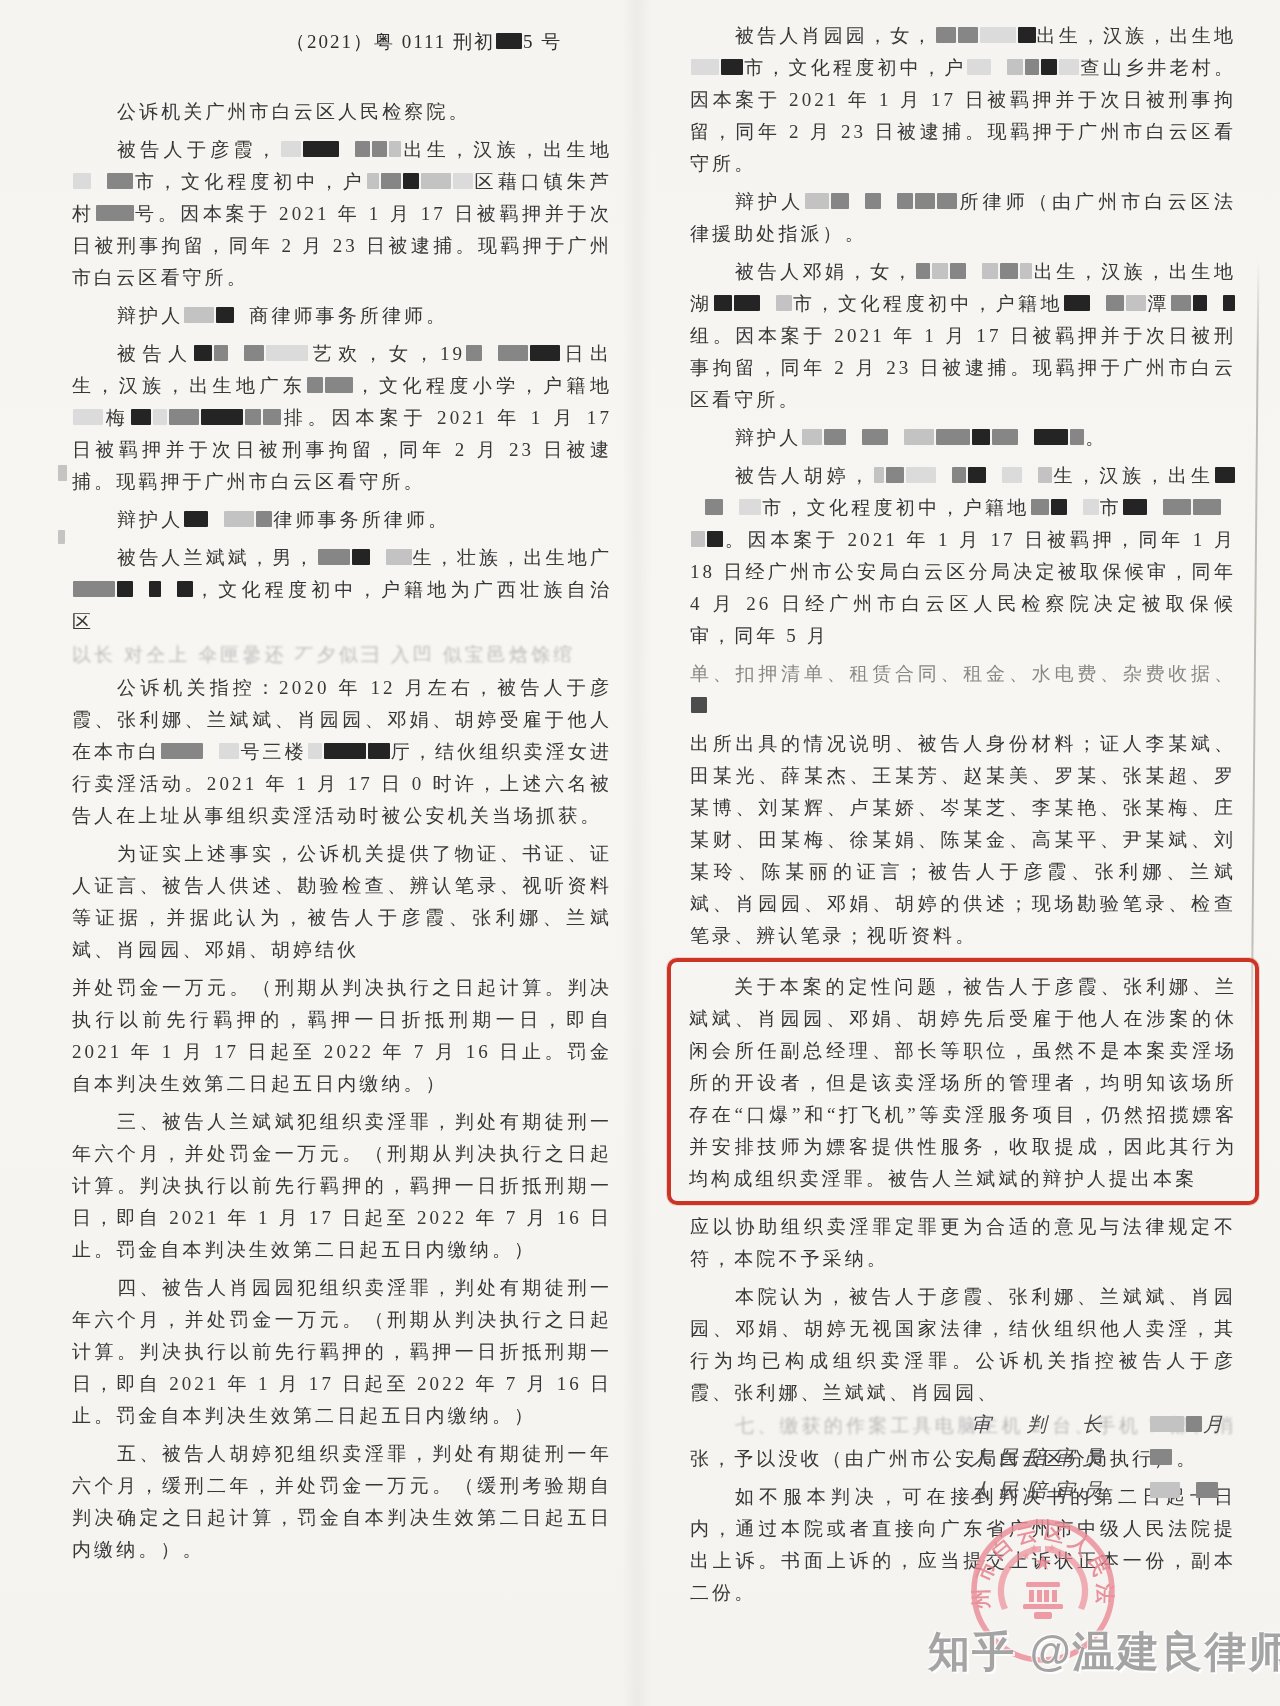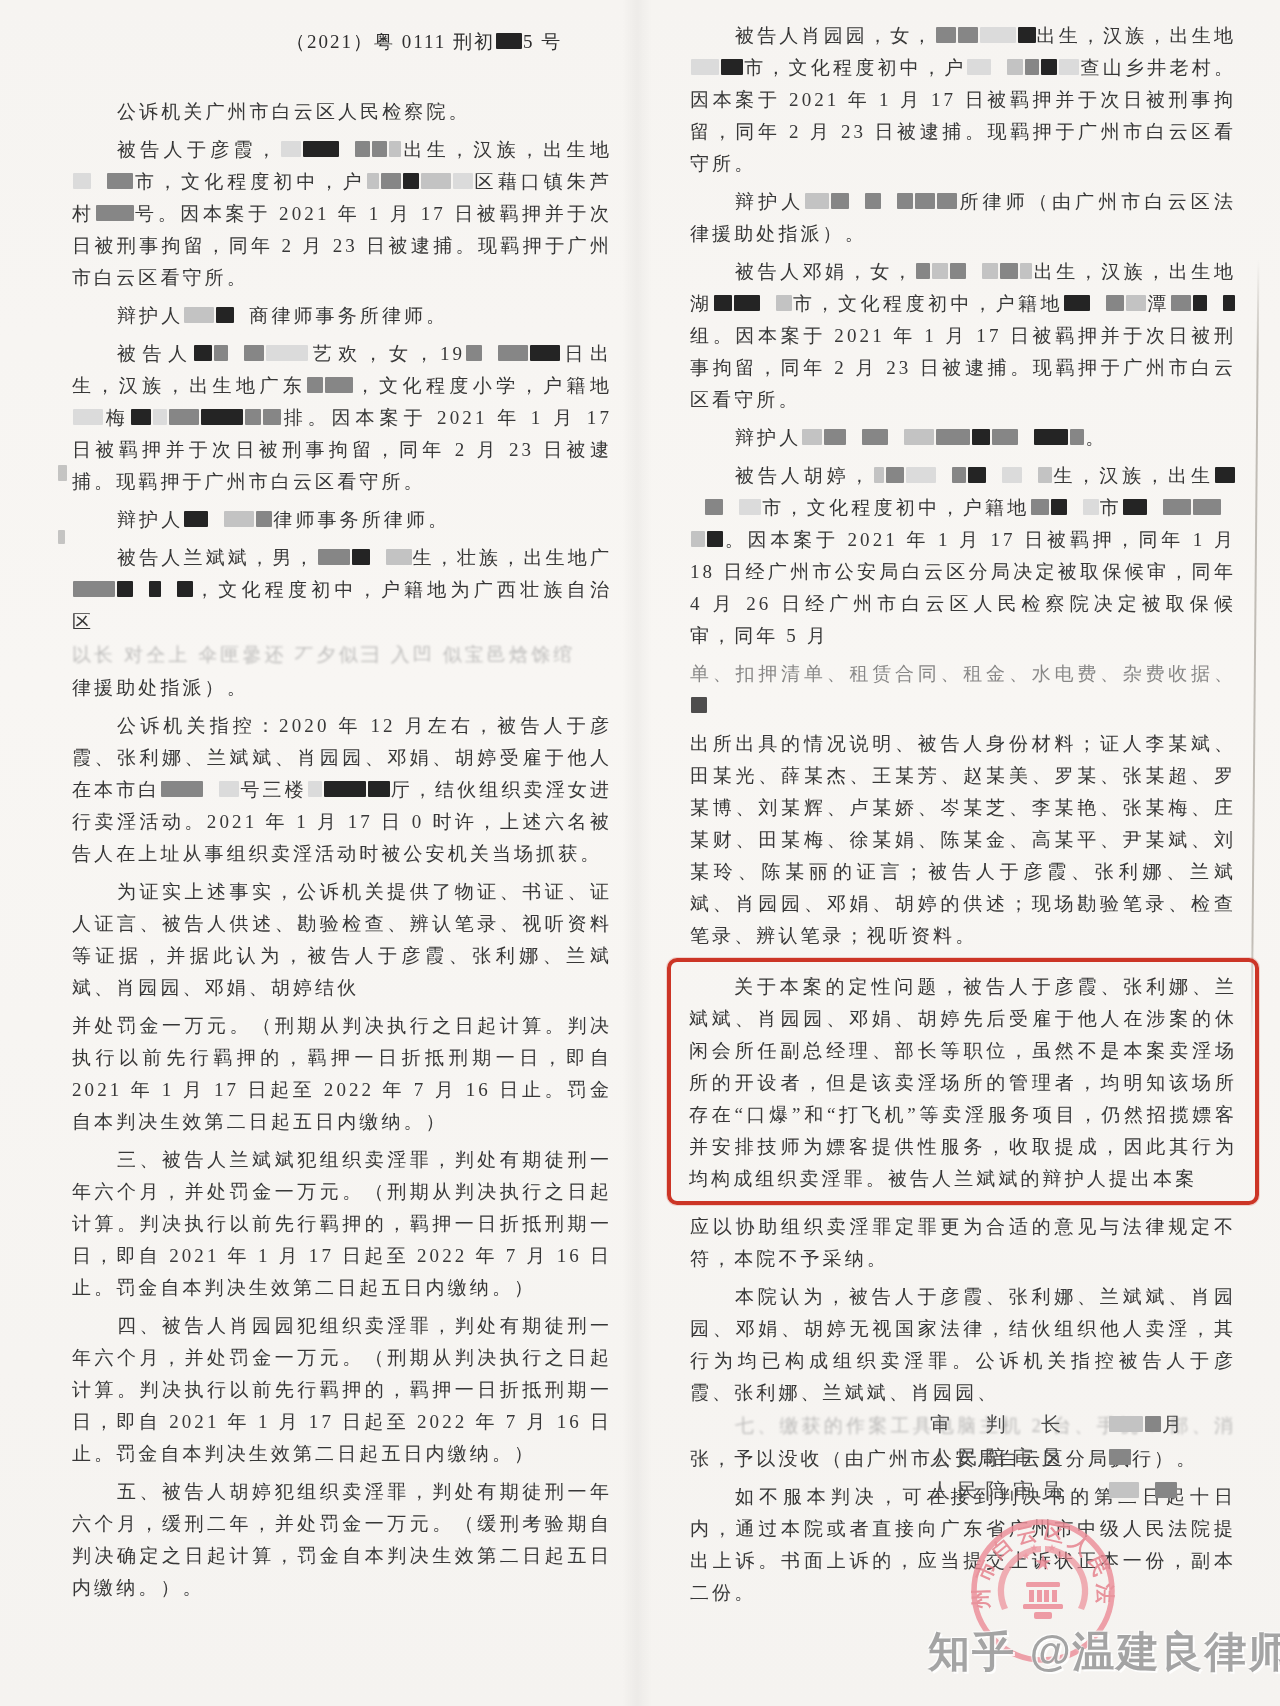--- a/index.html
+++ b/index.html
@@ -37,22 +37,22 @@
   .tn-xl{background:#dbdbdb;}
   .sp{display:inline-block;width:14px;}
   .ghost{color:#8d8d8d;filter:blur(1.1px);opacity:.55;height:22px;line-height:22px;overflow:hidden;}
   .ghost-mild{color:#6c6c6c;filter:blur(.5px);opacity:.8;}
   .redbox{
     border:4px solid #cc3526;border-radius:10px;
     padding:3px 12px 0;margin:5px -17px 3px;
     box-shadow:0 0 0 1px rgba(204,53,38,.18);
   }
   .sig-block{
-    position:absolute;left:930px;top:1408px;color:#4a4a4a;
-    font-size:20px;line-height:33px;letter-spacing:1px;
+    position:absolute;left:971px;top:1408px;color:#4a4a4a;
+    font-size:20px;line-height:33px;letter-spacing:1px;font-style:italic;
   }
   .sig-row{white-space:nowrap;}
   .sig-label{display:inline-block;width:132px;text-align:justify;text-align-last:justify;}
   .sig-gap{display:inline-block;width:46px;}
   .seal{position:absolute;left:968px;top:1516px;opacity:.9;}
   .watermark{
     position:absolute;left:928px;top:1624px;
     font-family:"Liberation Sans","DejaVu Sans",sans-serif;
     font-size:42px;font-weight:600;letter-spacing:2px;white-space:nowrap;
     color:rgba(148,148,148,.85);
@@ -69,21 +69,20 @@
 
   <div class="col col-left" id="col-left">
       <p class="caseno">（2021）粤 0111 刑初<span class="redact tn-d" style="width: 26px;"></span>5 号</p>
       <p class="indent ">公诉机关广州市白云区人民检察院。</p>
       <p class="indent ">被告人于彦霞，<span class="redact tn-xl" style="width: 20px;"></span><span class="redact tn-d" style="width: 36px;"></span><span class="sp"></span><span class="redact tn-m" style="width: 15px;"></span><span class="redact tn-m" style="width: 15px;"></span><span class="redact tn-l" style="width: 12px;"></span>出生，汉族，出生地<span class="redact tn-xl" style="width: 18px;"></span><span class="sp"></span><span class="redact tn-m" style="width: 26px;"></span>市，文化程度初中，户<span class="redact tn-l" style="width: 12px;"></span><span class="redact tn-m" style="width: 20px;"></span><span class="redact tn-d" style="width: 16px;"></span><span class="redact tn-l" style="width: 30px;"></span><span class="redact tn-xl" style="width: 20px;"></span>区藉口镇朱芦村<span class="redact tn-m" style="width: 38px;"></span>号。因本案于 2021 年 1 月 17 日被羁押并于次日被刑事拘留，同年 2 月 23 日被逮捕。现羁押于广州市白云区看守所。</p>
       <p class="indent ">辩护人<span class="redact tn-l" style="width: 30px;"></span><span class="redact tn-d" style="width: 18px;"></span><span class="sp"></span>商律师事务所律师。</p>
       <p class="indent ">被告人<span class="redact tn-d" style="width: 18px;"></span><span class="redact tn-m" style="width: 14px;"></span><span class="sp"></span><span class="redact tn-m" style="width: 20px;"></span><span class="redact tn-xl" style="width: 42px;"></span>艺欢，女，19<span class="redact tn-m" style="width: 16px;"></span><span class="sp"></span><span class="redact tn-m" style="width: 30px;"></span><span class="redact tn-d" style="width: 30px;"></span>日出生，汉族，出生地广东<span class="redact tn-m" style="width: 16px;"></span><span class="redact tn-m" style="width: 28px;"></span>，文化程度小学，户籍地<span class="redact tn-xl" style="width: 30px;"></span>梅<span class="redact tn-d" style="width: 20px;"></span><span class="redact tn-xl" style="width: 14px;"></span><span class="redact tn-m" style="width: 30px;"></span><span class="redact tn-d" style="width: 42px;"></span><span class="redact tn-m" style="width: 16px;"></span><span class="redact tn-m" style="width: 18px;"></span>排。因本案于 2021 年 1 月 17 日被羁押并于次日被刑事拘留，同年 2 月 23 日被逮捕。现羁押于广州市白云区看守所。</p>
       <p class="indent ">辩护人<span class="redact tn-d" style="width: 24px;"></span><span class="sp"></span><span class="redact tn-l" style="width: 30px;"></span><span class="redact tn-m" style="width: 16px;"></span>律师事务所律师。</p>
       <p class="indent ">被告人兰斌斌，男，<span class="redact tn-m" style="width: 32px;"></span><span class="redact tn-d" style="width: 18px;"></span><span class="sp"></span><span class="redact tn-l" style="width: 26px;"></span>生，壮族，出生地广<span class="redact tn-m" style="width: 42px;"></span><span class="redact tn-d" style="width: 16px;"></span><span class="sp"></span><span class="redact tn-d" style="width: 12px;"></span><span class="sp"></span><span class="redact tn-d" style="width: 16px;"></span>，文化程度初中，户籍地为广西壮族自治区</p>
       <p class="ghost">以长 对仝上 伞匣曑还 丆夕似彐 入凹 似宝邑焓馀绾</p>
-      <p class="">律援助处指派）。</p>
       <p class="indent ">公诉机关指控：2020 年 12 月左右，被告人于彦霞、张利娜、兰斌斌、肖园园、邓娟、胡婷受雇于他人在本市白<span class="redact tn-m" style="width: 42px;"></span><span class="sp"></span><span class="redact tn-xl" style="width: 20px;"></span>号三楼<span class="redact tn-xl" style="width: 14px;"></span><span class="redact tn-d" style="width: 42px;"></span><span class="redact tn-d" style="width: 22px;"></span>厅，结伙组织卖淫女进行卖淫活动。2021 年 1 月 17 日 0 时许，上述六名被告人在上址从事组织卖淫活动时被公安机关当场抓获。</p>
       <p class="indent ">为证实上述事实，公诉机关提供了物证、书证、证人证言、被告人供述、勘验检查、辨认笔录、视听资料等证据，并据此认为，被告人于彦霞、张利娜、兰斌斌、肖园园、邓娟、胡婷结伙</p>
       <p class="">并处罚金一万元。（刑期从判决执行之日起计算。判决执行以前先行羁押的，羁押一日折抵刑期一日，即自 2021 年 1 月 17 日起至 2022 年 7 月 16 日止。罚金自本判决生效第二日起五日内缴纳。）</p>
       <p class="indent ">三、被告人兰斌斌犯组织卖淫罪，判处有期徒刑一年六个月，并处罚金一万元。（刑期从判决执行之日起计算。判决执行以前先行羁押的，羁押一日折抵刑期一日，即自 2021 年 1 月 17 日起至 2022 年 7 月 16 日止。罚金自本判决生效第二日起五日内缴纳。）</p>
       <p class="indent ">四、被告人肖园园犯组织卖淫罪，判处有期徒刑一年六个月，并处罚金一万元。（刑期从判决执行之日起计算。判决执行以前先行羁押的，羁押一日折抵刑期一日，即自 2021 年 1 月 17 日起至 2022 年 7 月 16 日止。罚金自本判决生效第二日起五日内缴纳。）</p>
       <p class="indent ">五、被告人胡婷犯组织卖淫罪，判处有期徒刑一年六个月，缓刑二年，并处罚金一万元。（缓刑考验期自判决确定之日起计算，罚金自本判决生效第二日起五日内缴纳。）。</p>
     </div>
   <div class="col col-right" id="col-right">
       <p class="indent ">被告人肖园园，女，<span class="redact tn-m" style="width: 20px;"></span><span class="redact tn-m" style="width: 20px;"></span><span class="redact tn-xl" style="width: 36px;"></span><span class="redact tn-d" style="width: 18px;"></span>出生，汉族，出生地<span class="redact tn-xl" style="width: 28px;"></span><span class="redact tn-d" style="width: 22px;"></span>市，文化程度初中，户<span class="redact tn-xl" style="width: 24px;"></span><span class="sp"></span><span class="redact tn-l" style="width: 16px;"></span><span class="redact tn-m" style="width: 14px;"></span><span class="redact tn-d" style="width: 16px;"></span><span class="redact tn-xl" style="width: 20px;"></span>查山乡井老村。因本案于 2021 年 1 月 17 日被羁押并于次日被刑事拘留，同年 2 月 23 日被逮捕。现羁押于广州市白云区看守所。</p>
       <p class="indent ">辩护人<span class="redact tn-l" style="width: 24px;"></span><span class="redact tn-m" style="width: 18px;"></span><span class="sp"></span><span class="redact tn-m" style="width: 16px;"></span><span class="sp"></span><span class="redact tn-m" style="width: 16px;"></span><span class="redact tn-m" style="width: 20px;"></span><span class="redact tn-m" style="width: 20px;"></span>所律师（由广州市白云区法律援助处指派）。</p>

